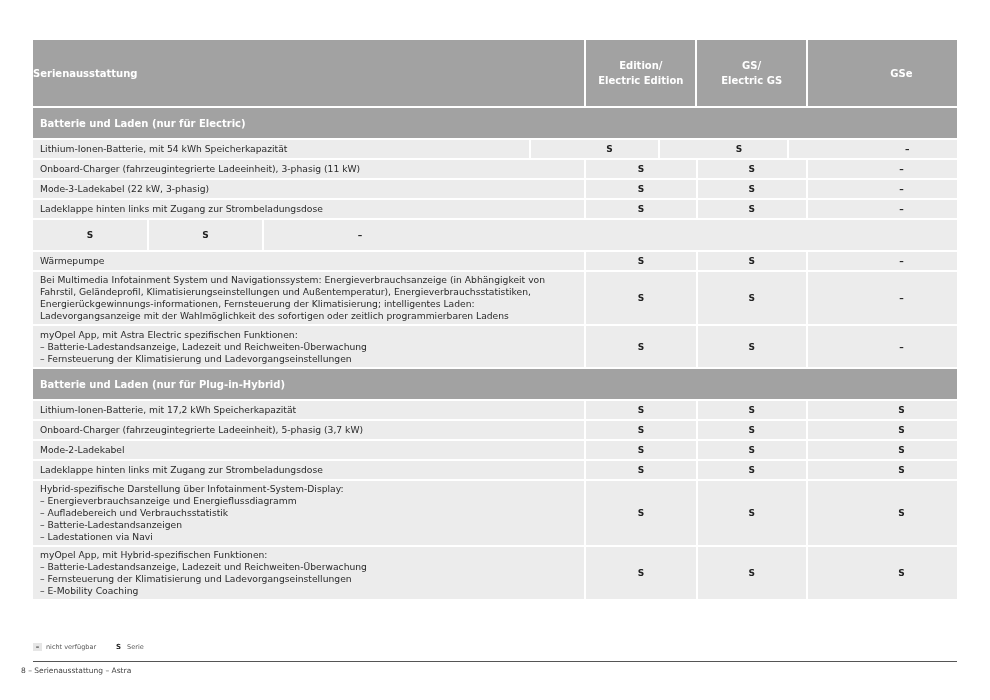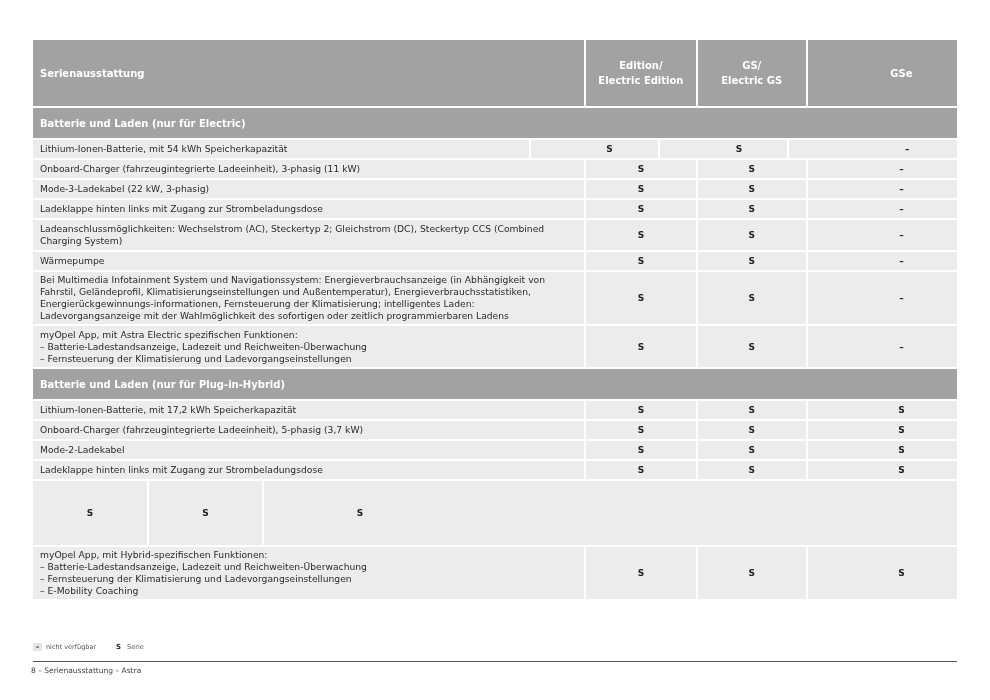--- a/index.html
+++ b/index.html
@@ -9,21 +9,21 @@
       position: relative; overflow: hidden;
     }
     .table {
       position: absolute; left: 33px; top: 40px; width: 924px;
       border-collapse: separate; border-spacing: 0;
     }
     .hdr {
       display: flex; height: 66px; background: #a2a2a2; color: #ffffff;
       font-weight: bold; font-size: 10px;
     }
-    .hdr .c0 { width: 577px; display: flex; align-items: center; padding-left: 7px; border-right: 2px solid #ffffff; }
+    .hdr .c0 { width: 577px; display: flex; align-items: center; border-right: 2px solid #ffffff; }
     .hdr .cv { display: flex; align-items: center; justify-content: center; text-align: center; line-height: 15px; border-right: 2px solid #ffffff; }
     .hdr .cv:last-child { border-right: none; }
     .w1 { width: 116px; } .w2 { width: 115px; } .w3 { width: 116px; margin-left: 38px; }
     .sec {
       height: 32px; background: #a2a2a2; color: #ffffff; font-weight: bold;
       font-size: 10px; display: flex; align-items: center; padding-left: 7px;
       border-top: 2px solid #ffffff;
     }
     .row { display: flex; border-top: 2px solid #ffffff; background: #ececec; font-size: 9.2px; }
     .row .c0 {
@@ -38,21 +38,21 @@
     .legend {
       position: absolute; left: 33px; top: 643px; font-size: 6.5px; color: #555;
       display: flex; align-items: center; gap: 4px;
     }
     .legend .box {
       display: inline-flex; align-items: center; justify-content: center;
       width: 9px; height: 8px; background: #e6e6e6; font-weight: bold; color: #222; font-size: 7px;
     }
     .legend .gap { width: 10px; }
     .footer-line { position: absolute; left: 33px; top: 661px; width: 924px; height: 1px; background: #555; }
-    .footer { position: absolute; left: 31px; top: 666px; font-size: 7.5px; color: #444; }
+    .footer { position: absolute; left: 21px; top: 666px; font-size: 7.5px; color: #444; }
   </style>
 </head>
 <body>
 
 <div class="table">
   <div class="hdr">
     <div class="c0">Serienausstattung</div>
     <div class="cv w1">
         <span style="white-space:pre-line">Edition/
 Electric Edition</span>
@@ -85,21 +85,20 @@
         <div class="cv w2">S</div>
         <div class="cv w3">–</div>
       </div>
       <div class="row" style="height: 20px;">
         <div class="c0">Ladeklappe hinten links mit Zugang zur Strombeladungsdose</div>
         <div class="cv w1">S</div>
         <div class="cv w2">S</div>
         <div class="cv w3">–</div>
       </div>
       <div class="row" style="height: 32px;">
-        <div class="c0">Ladeanschlussmöglichkeiten: Wechselstrom (AC), Steckertyp 2; Gleichstrom (DC), Steckertyp CCS (Combined Charging System)</div>
         <div class="cv w1">S</div>
         <div class="cv w2">S</div>
         <div class="cv w3">–</div>
       </div>
       <div class="row" style="height: 20px;">
         <div class="c0">Wärmepumpe</div>
         <div class="cv w1">S</div>
         <div class="cv w2">S</div>
         <div class="cv w3">–</div>
       </div>
@@ -136,20 +135,25 @@
         <div class="cv w2">S</div>
         <div class="cv w3">S</div>
       </div>
       <div class="row" style="height: 20px;">
         <div class="c0">Ladeklappe hinten links mit Zugang zur Strombeladungsdose</div>
         <div class="cv w1">S</div>
         <div class="cv w2">S</div>
         <div class="cv w3">S</div>
       </div>
       <div class="row" style="height: 66px;">
+        <div class="c0">Hybrid-spezifische Darstellung über Infotainment-System-Display:
+– Energieverbrauchsanzeige und Energieflussdiagramm
+– Aufladebereich und Verbrauchsstatistik
+– Batterie-Ladestandsanzeigen
+– Ladestationen via Navi</div>
         <div class="cv w1">S</div>
         <div class="cv w2">S</div>
         <div class="cv w3">S</div>
       </div>
       <div class="row" style="height: 54px;">
         <div class="c0">myOpel App, mit Hybrid-spezifischen Funktionen:
 – Batterie-Ladestandsanzeige, Ladezeit und Reichweiten-Überwachung
 – Fernsteuerung der Klimatisierung und Ladevorgangseinstellungen
 – E-Mobility Coaching</div>
         <div class="cv w1">S</div>

